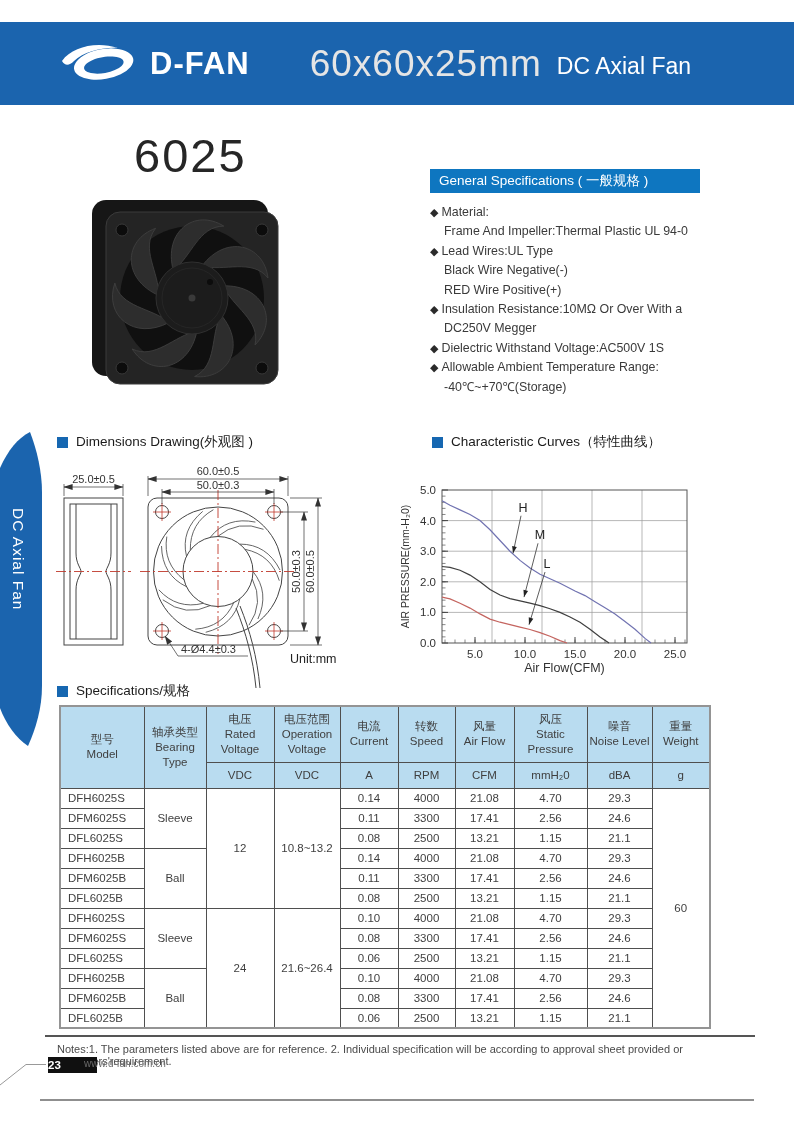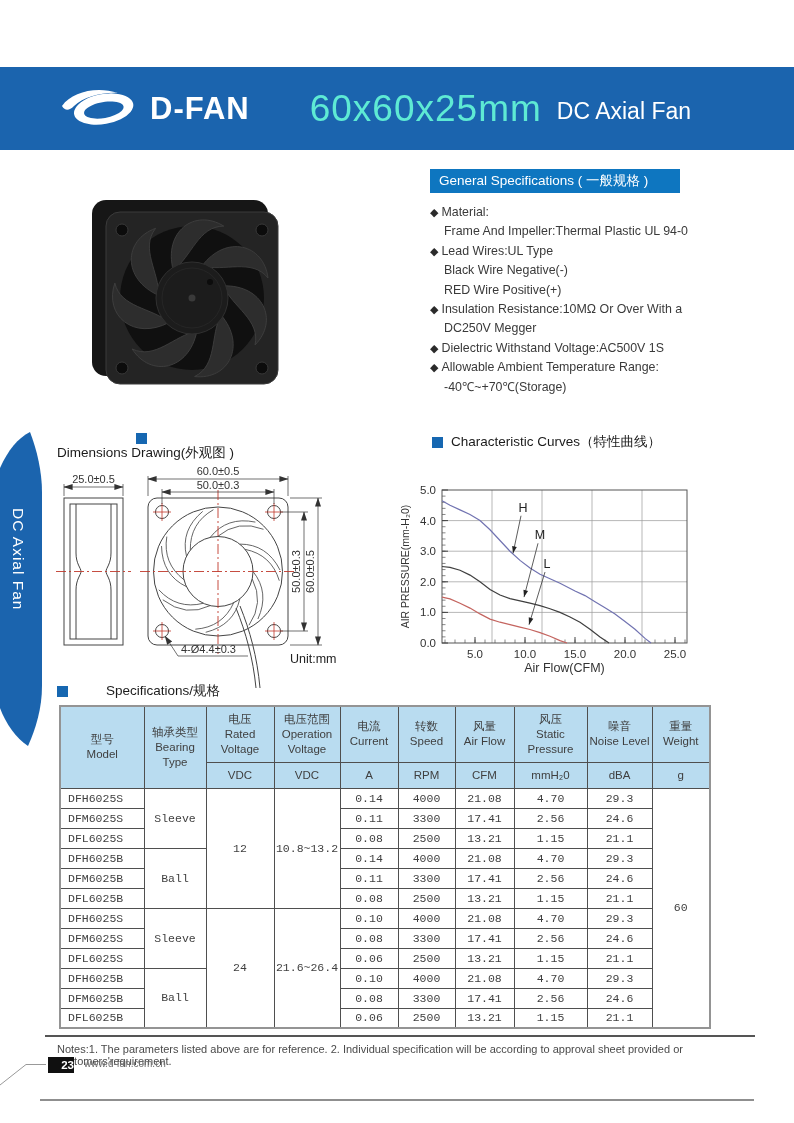--- a/index.html
+++ b/index.html
@@ -1,63 +1,63 @@
 <!DOCTYPE html>
 <html><head>
 <meta charset="utf-8">
 <style>
   html,body{margin:0;padding:0;background:#e8e8e8;}
   .page{position:relative;width:794px;height:1123px;background:#ffffff;overflow:hidden;
         font-family:"Liberation Sans",sans-serif;color:#333;margin:0 auto;}
   
   .banner{position:absolute;left:0;top:22px;width:794px;height:83px;background:#1b64ae;
-          display:flex;align-items:center;margin-top:45px;}
+          display:flex;align-items:center;}
   .logo-wrap{margin-left:58px;display:flex;align-items:center;}
   .brand{color:#fff;font-weight:bold;font-size:31px;letter-spacing:1px;margin-left:4px;}
-  .size-title{color:#5eead4;font-size:37px;font-weight:400;margin-left:60px;letter-spacing:1px;}
+  .size-title{color:#e5e5e5;font-size:37px;font-weight:400;margin-left:60px;letter-spacing:1px;}
   .sub-title{color:#fff;font-size:23px;margin-left:15px;padding-top:6px;}
   
   .ribbon{position:absolute;left:0;top:428px;width:48px;height:324px;}
   .ribbon-label{position:absolute;left:9px;top:508px;color:#fff;font-size:15.5px;
           writing-mode:vertical-rl;letter-spacing:1px;white-space:nowrap;}
   
   .model-no{position:absolute;left:134px;top:128px;font-size:47px;color:#262626;letter-spacing:2px;}
   .fan-photo{position:absolute;left:84px;top:194px;}
   
   .gs{position:absolute;left:430px;top:169px;width:320px;}
-  .gs-title{background:#0e76c0;color:#fff;width:250px;height:24px;line-height:24px;
+  .gs-title{background:#0e76c0;color:#fff;width:270px;height:24px;line-height:24px;
             padding-left:9px;font-size:13.5px;box-sizing:border-box;}
   .gs-list{margin-top:10px;font-size:12.4px;color:#3a3a3a;line-height:19.4px;}
   .gs-item{white-space:nowrap;}
   .gs-item .dia{color:#2b2b2b;margin-right:3px;font-size:11px;}
   .gs-item.cont{padding-left:14px;}
   
   .sec{position:absolute;display:flex;align-items:center;font-size:13.5px;color:#1b1b1b;}
   .sec .sq{width:11px;height:11px;background:#1667b1;margin-right:8px;flex:0 0 auto;}
-  .sec-dims{left:57px;top:433px;flex-direction:column;}
+  .sec-dims{left:57px;top:433px;}
   .sec-curves{left:432px;top:433px;}
-  .sec-table{left:57px;top:682px;gap:30px;}
+  .sec-table{left:57px;top:682px;}
   .dims-svg{position:absolute;left:50px;top:458px;}
   .chart-svg{position:absolute;left:398px;top:456px;}
   
   .spec-table{position:absolute;left:59px;top:705px;border-collapse:collapse;
               font-size:11.5px;color:#3f3f3f;table-layout:fixed;}
   .spec-table th,.spec-table td{border:1px solid #4f4f4f;padding:0;vertical-align:middle;
               text-align:center;}
   .spec-table{border:2px solid #949494;}
   .spec-table th{background:#b9dcf0;font-weight:normal;white-space:pre-line;line-height:1.3;}
-  .spec-table tbody tr{height:20px;font-family:Liberation Mono, monospace;}
+  .spec-table tbody tr{height:20px;}
   .spec-table .hr1{height:56px;}
   .spec-table .hr2{height:26px;}
   .c-model{text-align:left !important;padding-left:7px !important;}
   
   .notes-rule{position:absolute;left:45px;top:1035px;width:710px;height:2px;background:#555;}
   .notes{position:absolute;left:57px;top:1043px;font-size:11px;color:#4a4a4a;width:700px;}
-  .page-box{position:absolute;left:48px;top:1057px;width:26px;height:16px;background:#101010;
-            color:#fff;font-size:11.5px;font-weight:bold;text-align:right;line-height:16px;}
+  .page-box{position:absolute;left:48px;top:1057px;width:49px;height:16px;background:#101010;
+            color:#fff;font-size:11.5px;font-weight:bold;text-align:left;line-height:16px;}
   .site{position:absolute;left:84px;top:1058px;font-size:10px;color:#6a6a6a;}
   .footer-deco{position:absolute;left:0;top:1055px;}
   .bottom-rule{position:absolute;left:40px;top:1099px;width:714px;height:2px;background:#8f8f8f;}
   text{font-family:"Liberation Sans",sans-serif;}
 </style>
 </head>
 <body>
 
 <div class="page">
 
@@ -73,20 +73,21 @@
     </div>
     <span class="size-title">60x60x25mm</span>
     <span class="sub-title">DC Axial Fan</span>
   </div>
 
   <svg class="ribbon" width="48" height="324" viewBox="0 0 48 324">
     <path d="M0 40 C 8 22 18 10 30 4 C 37 22 42 44 42 64 L 42 258 C 42 280 36 300 28 318 C 16 310 6 296 0 280 Z" fill="#1b64ae"></path>
   </svg>
   <div class="ribbon-label">DC Axial Fan</div>
 
+  <div class="model-no">6025</div>
 
   <svg class="fan-photo" width="202" height="202" viewBox="0 0 202 202">
     <rect x="8" y="6" width="176" height="176" rx="14" fill="#161616"></rect>
     <rect x="22" y="18" width="172" height="172" rx="14" fill="#242424" stroke="#3b3b3b"></rect>
     <circle cx="108" cy="104" r="72" fill="#101010"></circle>
     <g id="photo-blades" transform="translate(108,104)">
         <path d="M 10 -32 C 34 -64 72 -54 76 -20 C 60 -40 32 -26 10 -32 Z" transform="rotate(0)" fill="#2d2d2d" stroke="#404040" stroke-width="0.8"></path>
         <path d="M 10 -32 C 34 -64 72 -54 76 -20 C 60 -40 32 -26 10 -32 Z" transform="rotate(51.43)" fill="#2d2d2d" stroke="#404040" stroke-width="0.8"></path>
         <path d="M 10 -32 C 34 -64 72 -54 76 -20 C 60 -40 32 -26 10 -32 Z" transform="rotate(102.86)" fill="#2d2d2d" stroke="#404040" stroke-width="0.8"></path>
         <path d="M 10 -32 C 34 -64 72 -54 76 -20 C 60 -40 32 -26 10 -32 Z" transform="rotate(154.29)" fill="#2d2d2d" stroke="#404040" stroke-width="0.8"></path>

